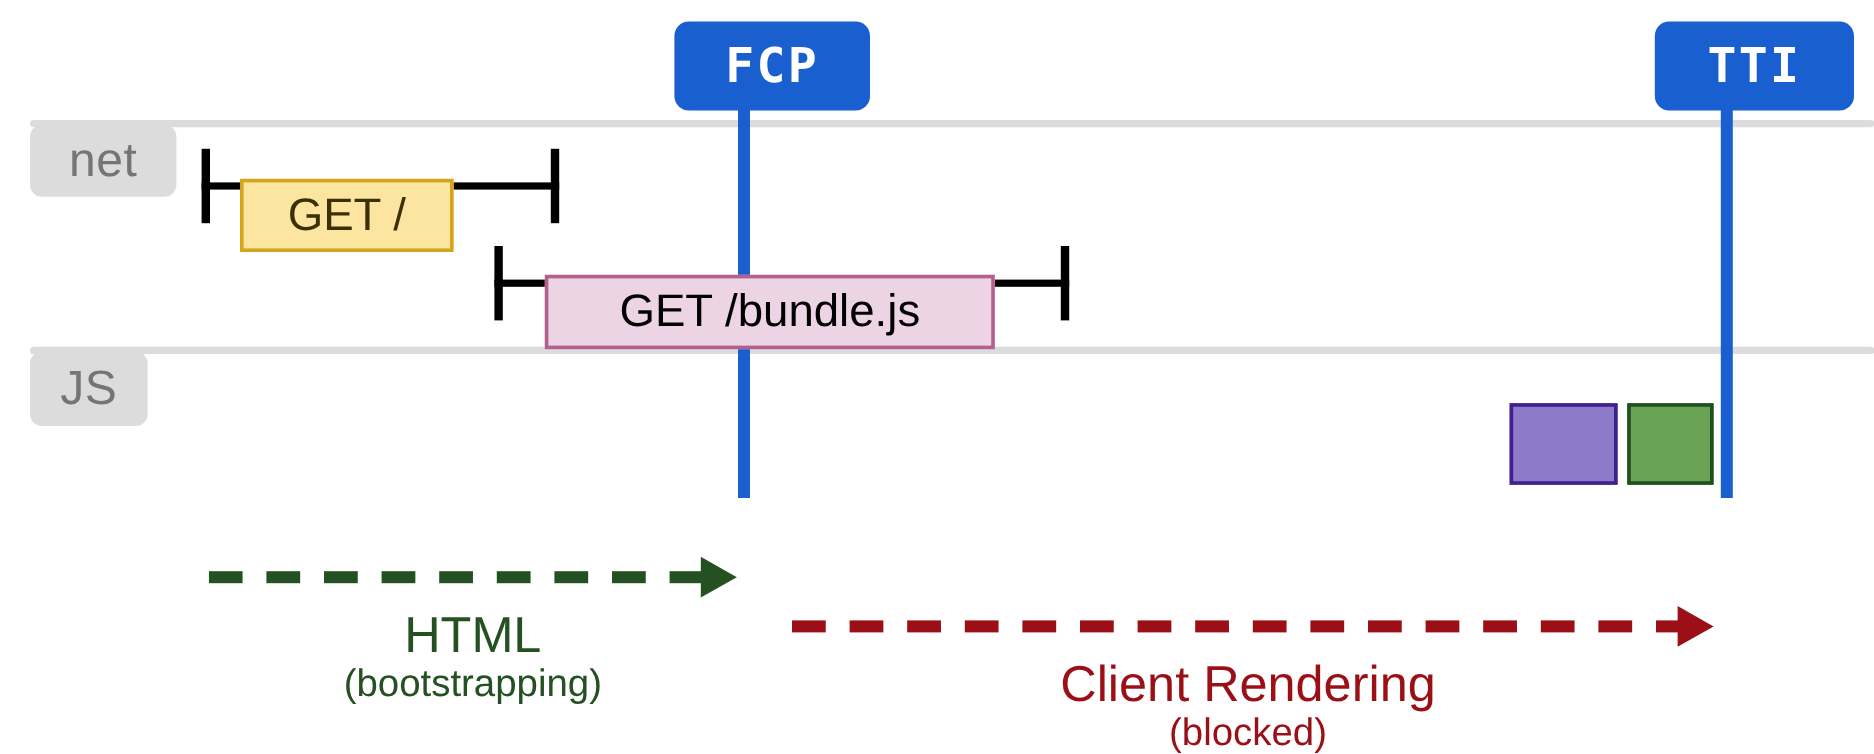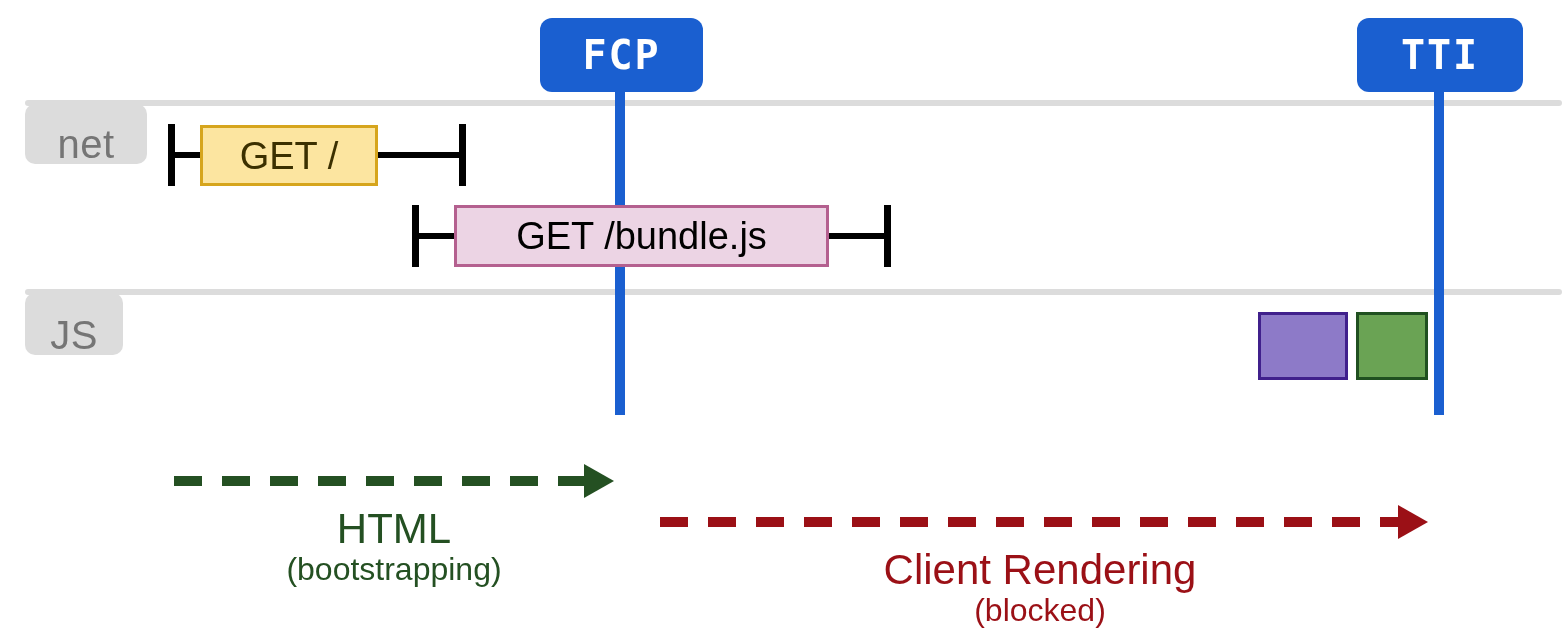--- a/index.html
+++ b/index.html
@@ -29,39 +29,40 @@
 
   
   .lane-chip {
     position: absolute;
     background: #dcdcdc;
     border-radius: 10px;
     color: #757575;
     font-size: 40px;
     line-height: 1;
     display: flex;
-    align-items: flex-end;
+    align-items: center;
     justify-content: center;
     letter-spacing: .5px;
   }
 
   
   .milestone-badge {
     position: absolute;
     background: #1a5fd0;
     border-radius: 12px;
     color: #ffffff;
     font-family: "DejaVu Sans Mono", "Liberation Mono", monospace;
     font-weight: bold;
     font-size: 40px;
     display: flex;
     align-items: center;
     justify-content: center;
     letter-spacing: 2px;
     z-index: 6;
+    margin-left: 22px;
   }
   .milestone-line {
     position: absolute;
     width: 10px;
     background: #1a5fd0;
     z-index: 1;
   }
 
   
   .bracket {
@@ -91,20 +92,21 @@
   .task-box {
     position: absolute;
     box-sizing: border-box;
     display: flex;
     align-items: center;
     justify-content: center;
     font-size: 38px;
     line-height: 1;
     white-space: nowrap;
     z-index: 4;
+    margin-top: 24px;
   }
   .task-box.net-html {
     background: #fce5a0;
     border: 3px solid #d6a51d;
     color: #3b3000;
   }
   .task-box.net-js {
     background: #ecd4e4;
     border: 3px solid #b4608f;
     color: #000000;

